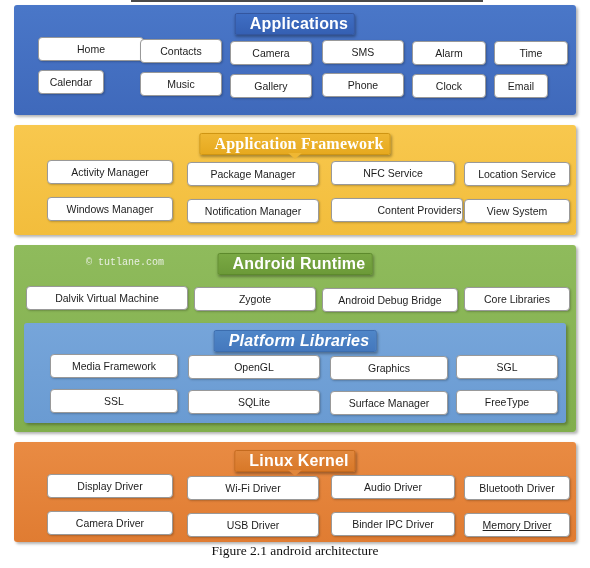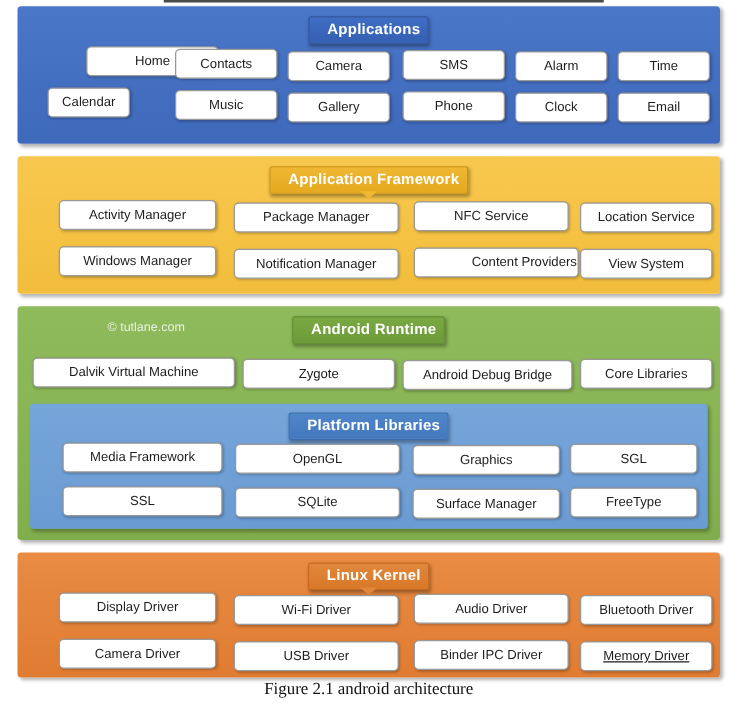--- a/index.html
+++ b/index.html
@@ -63,31 +63,31 @@
 
   
   .pill {
     position: absolute;
     top: -9px;
     left: 50%;
     transform: translateX(-50%);
     padding: 3px 6px 4px 14px;
     border-radius: 2px;
     color: #ffffff;
-    font-size: 12px;
+    font-size: 16px;
     font-weight: bold;
     letter-spacing: 0.2px;
     white-space: nowrap;
     box-shadow: 1px 2px 3px rgba(0,0,0,0.32);
     line-height: 13px;
   }
   .pill-apps      { background: linear-gradient(180deg,#3f6ec4 0%,#3560b3 100%); border: 1px solid #33569f; top: 8px; }
-  .pill-framework { background: linear-gradient(180deg,#efb733 0%,#e6a91f 100%); border: 1px solid #cf9512; top: 8px; }
+  .pill-framework { background: linear-gradient(180deg,#efb733 0%,#e6a91f 100%); border: 1px solid #cf9512; top: 8px; font-family: Liberation Serif, serif; }
   .pill-runtime   { background: linear-gradient(180deg,#7aa944 0%,#6c9a38 100%); border: 1px solid #5d8a2c; top: 8px; }
-  .pill-platform  { background: linear-gradient(180deg,#4f86c8 0%,#4478bd 100%); border: 1px solid #3c6dae; top: 7px; }
+  .pill-platform  { background: linear-gradient(180deg,#4f86c8 0%,#4478bd 100%); border: 1px solid #3c6dae; top: 7px; font-style: italic; }
   .pill-kernel    { background: linear-gradient(180deg,#e1873c 0%,#d87828 100%); border: 1px solid #c46a1e; top: 8px; }
 
   
   .notch {
     position: absolute;
     top: 28px;
     left: 50%;
     margin-left: -7px;
     width: 0; height: 0;
     border-left: 7px solid transparent;
@@ -96,21 +96,21 @@
   .notch-framework { border-top: 6px solid #efb733; }
   .notch-kernel    { border-top: 6px solid #e1873c; }
 
   
   .watermark {
     position: absolute;
     top: 12px;
     left: 72px;
     font-size: 10px;
     color: #e8efe0;
-    font-family: Liberation Sans, sans-serif;
+    font-family: Liberation Mono, monospace;
     white-space: nowrap;
   }
 
   
   .row {
     position: absolute;
     left: 0;
     width: 100%;
     height: 26px;
   }
@@ -146,35 +146,35 @@
 <body>
 
 <div class="page-top-rule"></div>
 
 <div class="diagram">
 
   <div class="layer layer-apps">
     <div class="pill pill-apps">Applications</div>
 
     <div class="row" style="top:31px;">
-      <div class="box" style="left:24px;  width:106px; top:1px;margin-left:31px;">Home</div>
+      <div class="box" style="left:24px;  width:106px; top:1px;">Home</div>
       <div class="box" style="left:126px; width:82px; top:3px;">Contacts</div>
       <div class="box" style="left:216px; width:82px; top:5px;">Camera</div>
       <div class="box" style="left:308px; width:82px; top:4px;">SMS</div>
       <div class="box" style="left:398px; width:74px; top:5px;">Alarm</div>
       <div class="box" style="left:480px; width:74px; top:5px;">Time</div>
     </div>
 
     <div class="row" style="top:64px;">
       <div class="box" style="left:24px;  width:66px; top:1px;">Calendar</div>
       <div class="box" style="left:126px; width:82px; top:3px;">Music</div>
       <div class="box" style="left:216px; width:82px; top:5px;">Gallery</div>
       <div class="box" style="left:308px; width:82px; top:4px;">Phone</div>
       <div class="box" style="left:398px; width:74px; top:5px;">Clock</div>
-      <div class="box" style="left:480px; width:74px; top:5px;">Email</div>
+      <div class="box" style="left:480px; width:54px; top:5px;">Email</div>
     </div>
   </div>
 
   <div class="layer layer-framework">
     <div class="pill pill-framework">Application Framework</div>
     <div class="notch notch-framework"></div>
 
     <div class="row" style="top:34px;">
       <div class="box" style="left:33px;  width:126px; top:1px;">Activity Manager</div>
       <div class="box" style="left:173px; width:132px; top:3px;">Package Manager</div>

